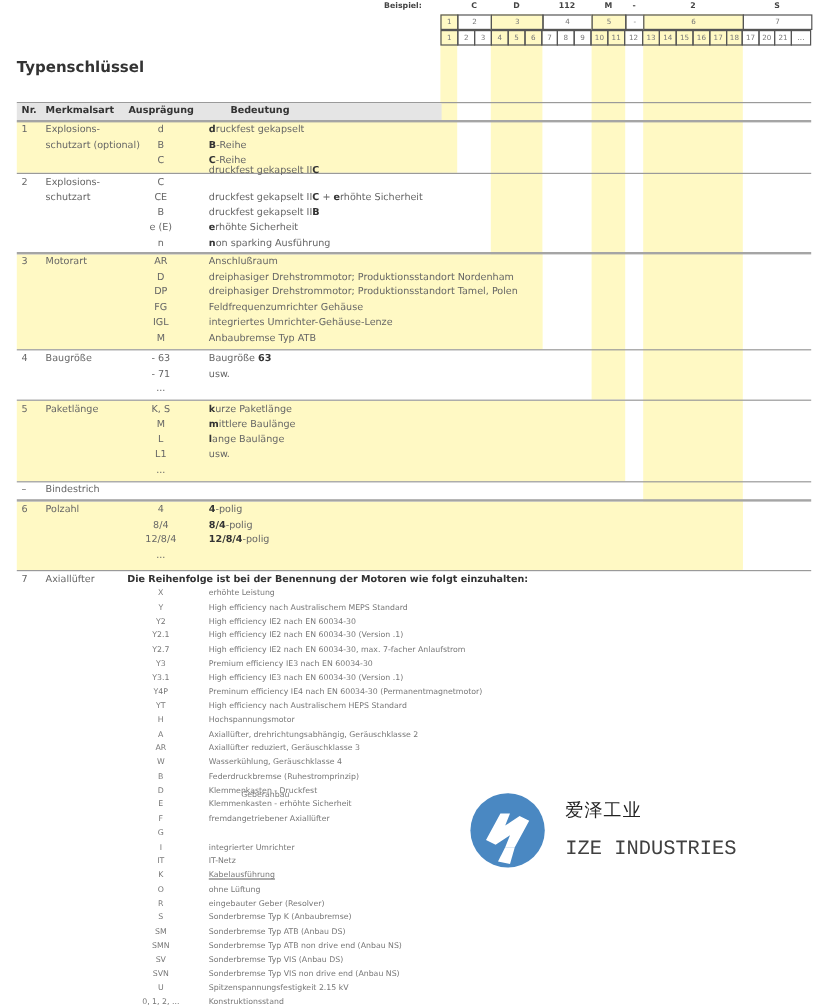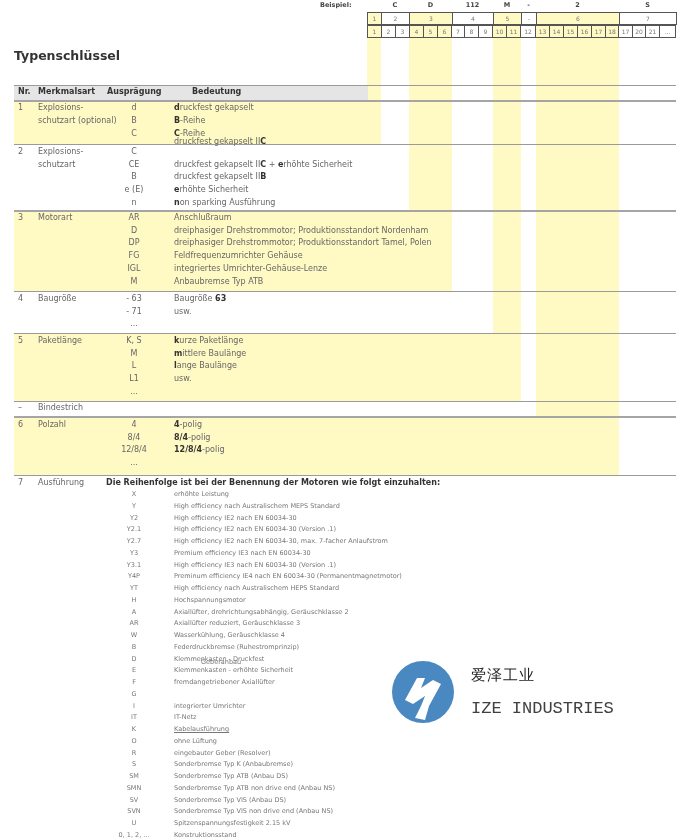--- a/index.html
+++ b/index.html
@@ -172,21 +172,21 @@
 <div class="txt c-val" style="top:419px;">4</div>
 <div class="txt c-val" style="top:431.7px;">8/4</div>
 <div class="txt c-val" style="top:444.4px;">12/8/4</div>
 <div class="txt c-val" style="top:457.1px;">...</div>
 <div class="txt c-desc" style="top:419px;"><span class="b">4</span><span>-polig</span></div>
 <div class="txt c-desc" style="top:431.7px;"><span class="b">8/4</span><span>-polig</span></div>
 <div class="txt c-desc" style="top:444.4px;"><span class="b">12/8/4</span><span>-polig</span></div>
 <div class="hline" style="top:475px;"></div>
 
 <div class="txt c-nr" style="top:477px;">7</div>
-<div class="txt c-mk" style="top:477px;">Ausführung</div>
+<div class="txt c-mk" style="top:477px;">Axiallüfter</div>
 <div class="r7-head">Die Reihenfolge ist bei der Benennung der Motoren wie folgt einzuhalten:</div>
 
 <div class="r7-val" style="top:489px;">X</div>
 <div class="r7-desc" style="top:489px;">erhöhte Leistung</div>
 <div class="r7-val" style="top:500.75px;">Y</div>
 <div class="r7-desc" style="top:500.75px;">High efficiency nach Australischem MEPS Standard</div>
 <div class="r7-val" style="top:512.5px;">Y2</div>
 <div class="r7-desc" style="top:512.5px;">High efficiency IE2 nach EN 60034-30</div>
 <div class="r7-val" style="top:524.25px;">Y2.1</div>
 <div class="r7-desc" style="top:524.25px;">High efficiency IE2 nach EN 60034-30 (Version .1)</div>

